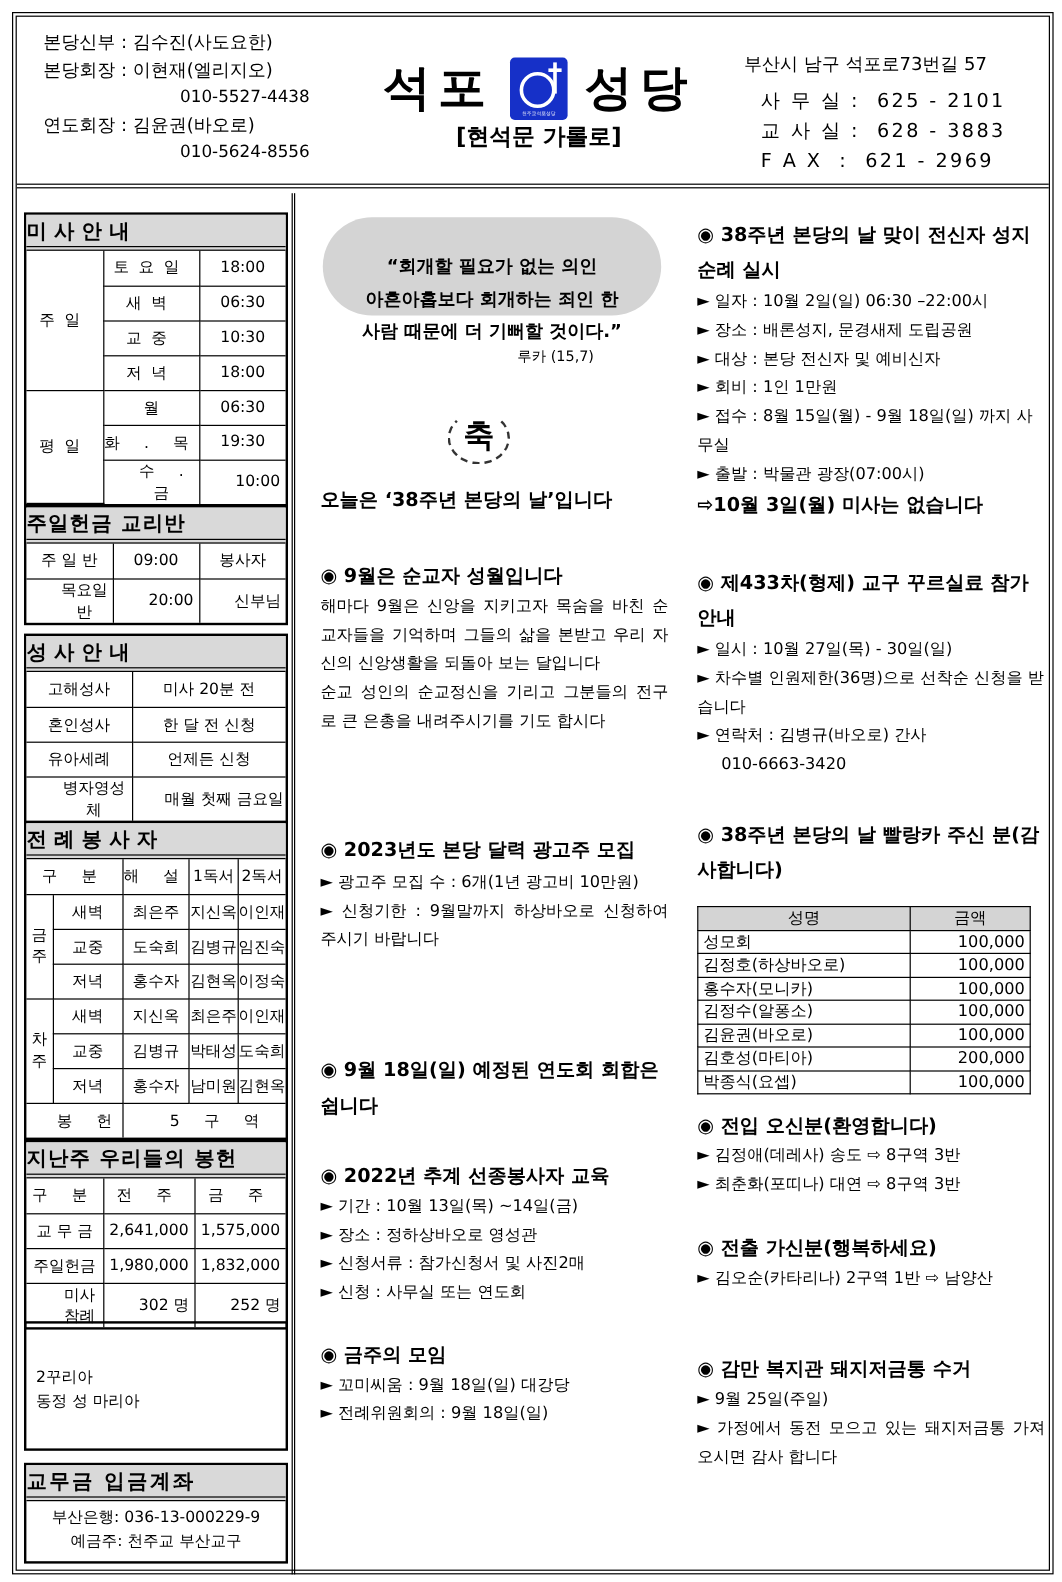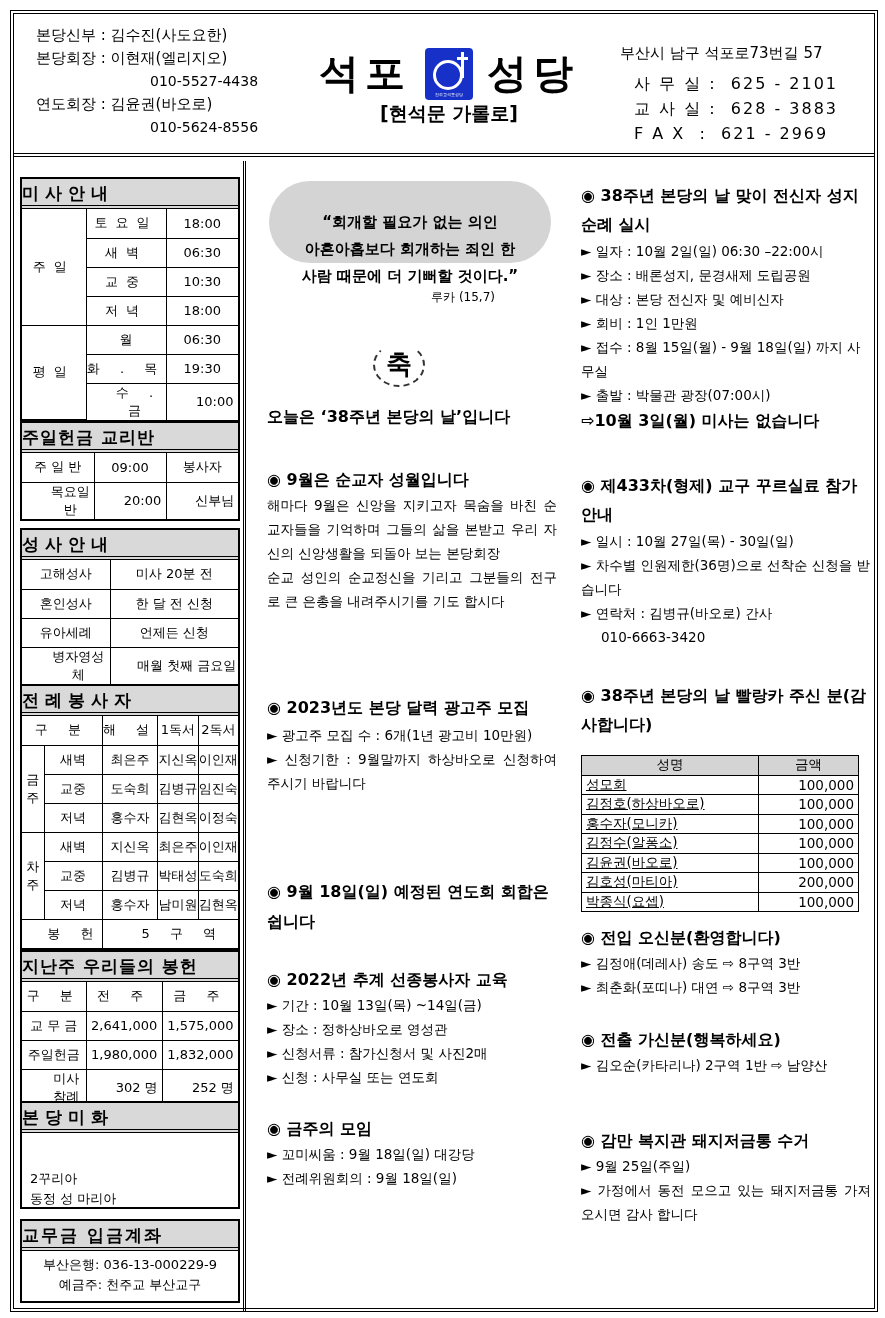--- a/index.html
+++ b/index.html
@@ -44,21 +44,21 @@
   .chuk .wreath { position: absolute; left: 2px; top: 2px; width: 52px; height: 44px; border: 2px dashed #333; border-top-color: transparent; border-radius: 50%; }
 
   .sec-title { font-weight: bold; font-size: 16px; line-height: 27px; }
   .body-text { font-size: 13.5px; line-height: 24px; text-align: justify; }
   .item { font-size: 13.5px; line-height: 24px; }
   .blk { position: absolute; left: 0; width: 100%; }
 
   .dtable { width: 278px; border: 1px solid #000; margin-top: 16px; }
   .dtable td { height: 19.5px; font-size: 13.5px; padding: 0 4px; }
   .dtable .hd td { background: #d4d4d4; text-align: center; }
-  .dtable td.l { text-align: left; text-decoration: underline; }
+  .dtable td.l { text-align: left; }
   .dtable td.r { text-align: right; }
 </style>
 </head>
 <body>
 
 <div class="page">
 
   <div class="header">
     <div class="hdr-left">
       <div>본당신부 : 김수진(사도요한)</div>
@@ -248,21 +248,20 @@
         <tr>
               <td>미사참례</td>
               <td>302 명</td>
               <td>252 명</td>
             </tr>
       </tbody>
         </table>
     </div>
 
     <div class="box" style="top:940px;height:108px;">
-      <div class="box-title">본당미화</div>
       <div style="padding:6px 8px;font-size:13px;line-height:20px;margin-top:30px;">
         <div>2꾸리아</div>
         <div>동정 성 마리아</div>
       </div>
     </div>
 
     <div class="box" style="top:1058px;">
       <div class="box-title" style="letter-spacing:2px">교무금 입금계좌</div>
       <div style="padding:4px 0 6px;text-align:center;font-size:13px;line-height:20px;">
         <div>부산은행: 036-13-000229-9</div>
@@ -279,21 +278,21 @@
       <div class="src">루카 (15,7)</div>
     </div>
     <div class="chuk">
       <div class="wreath"></div>
       <div class="ch">축</div>
     </div>
     <div class="blk sec-title" style="top:242px;left:18px;font-size:16px">오늘은 ‘38주년 본당의 날’입니다</div>
 
     <div class="blk" style="top:305px;left:18px;width:290px">
       <div class="sec-title">◉ 9월은 순교자 성월입니다</div>
-      <div class="body-text">해마다 9월은 신앙을 지키고자 목숨을 바친 순교자들을 기억하며 그들의 삶을 본받고 우리 자신의 신앙생활을 되돌아 보는 본당회장</div>
+      <div class="body-text">해마다 9월은 신앙을 지키고자 목숨을 바친 순교자들을 기억하며 그들의 삶을 본받고 우리 자신의 신앙생활을 되돌아 보는 달입니다</div>
       <div class="body-text">순교 성인의 순교정신을 기리고 그분들의 전구로 큰 은총을 내려주시기를 기도 합시다</div>
     </div>
 
     <div class="blk" style="top:532px;left:18px;width:290px">
       <div class="sec-title" style="line-height:30px">◉ 2023년도 본당 달력 광고주 모집</div>
       <div class="item body-text">► 광고주 모집 수 : 6개(1년 광고비 10만원)</div>
       <div class="item body-text">► 신청기한 : 9월말까지 하상바오로 신청하여 주시기 바랍니다</div>
     </div>
 
     <div class="blk" style="top:716px;left:18px;width:290px">

